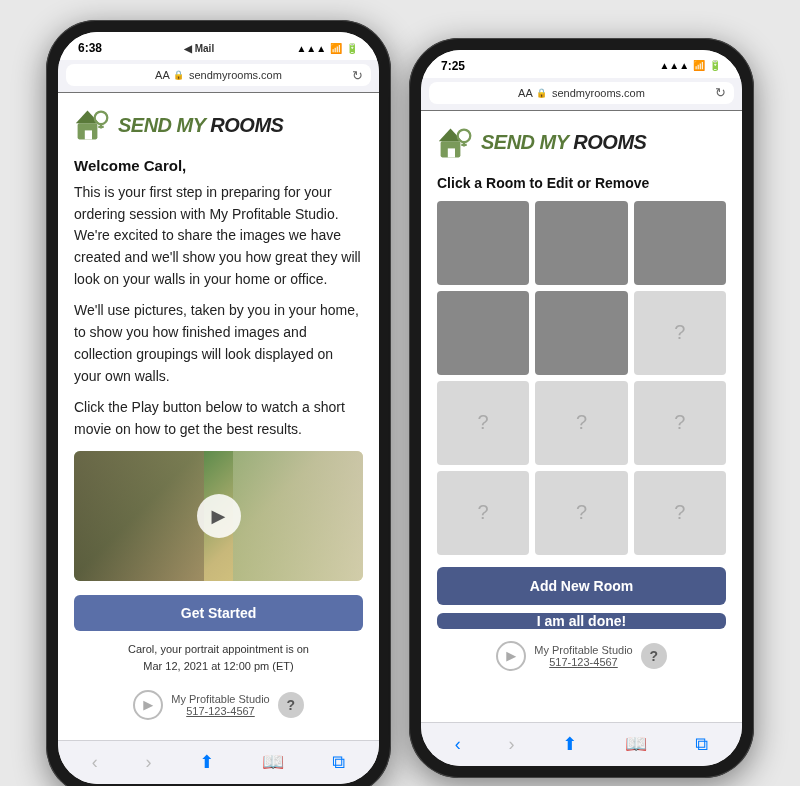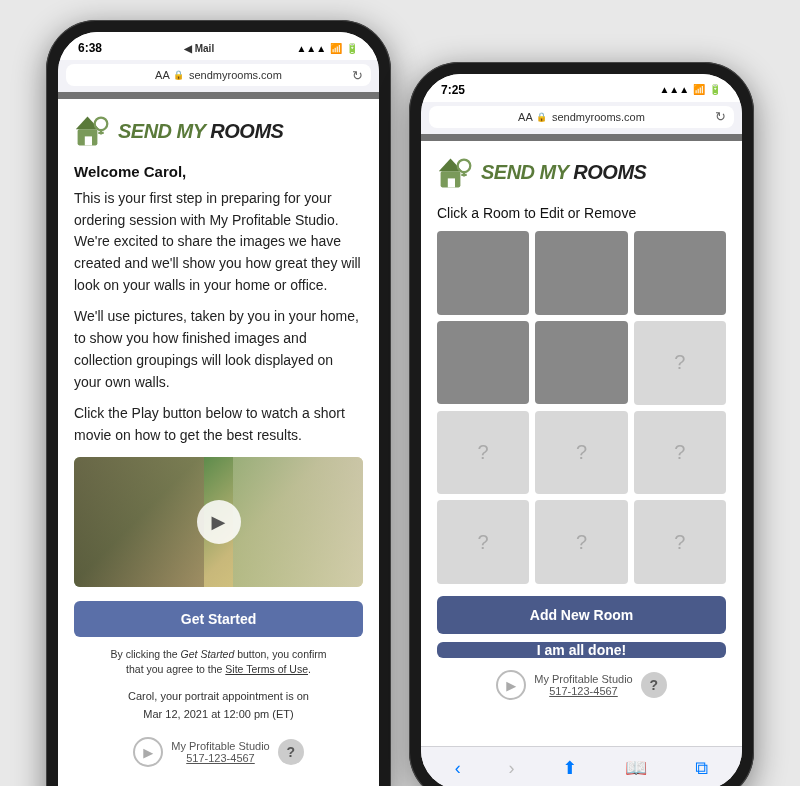--- a/index.html
+++ b/index.html
@@ -48,21 +48,21 @@
       height: 28px;
       gap: 36px;
     }
     .status-time { font-size: 12px; font-weight: 700; }
     .status-icons { display: flex; gap: 4px; align-items: center; font-size: 10px; }
     .status-mail { font-size: 10px; color: #333; }
 
     
     .browser-chrome {
       background: #f2f2f7;
-      border-bottom: 7px solid #737373;
+      border-bottom: 1px solid #737373;
       padding: 4px 8px 6px 8px;
     }
     .browser-aa { font-size: 11px; color: #333; font-weight: 500; }
     .browser-url-bar {
       background: #fff;
       border-radius: 8px;
       display: flex;
       align-items: center;
       justify-content: center;
       padding: 5px 10px;
@@ -256,21 +256,21 @@
 
     
     .room-img-1 { background: linear-gradient(135deg, #6a7a8a 0%, #4a5a6a 50%, #5a6a7a 100%); }
     .room-img-2 { background: linear-gradient(135deg, #9a8a7a 0%, #7a6a5a 50%, #8a7a6a 100%); }
     .room-img-3 { background: linear-gradient(135deg, #c8b898 0%, #a89878 50%, #b8a888 100%); }
     .room-img-4 { background: linear-gradient(135deg, #4a4a5a 0%, #3a3a4a 50%, #5a5a6a 100%); }
     .room-img-5 { background: linear-gradient(135deg, #7a6a5a 0%, #9a8a7a 50%, #6a5a4a 100%); }
 
     .section-heading {
       font-size: 14px;
-      font-weight: 400;
+      font-weight: 700;
       color: #111;
       margin-bottom: 10px;
     }
 
     .btn-add-room {
       display: block;
       width: 100%;
       background: #4a5a8a;
       color: #fff;
       border: none;
@@ -354,24 +354,20 @@
       <div class="body-text">Click the Play button below to watch a short movie on how to get the best results.</div>
 
       <div class="video-thumb">
         <div class="video-overlay-left"></div>
         <div class="video-play-btn">▶</div>
         <div class="video-overlay-right"></div>
       </div>
 
       <button class="btn-primary">Get Started</button>
 
-      <div class="terms-text">
-        By clicking the <em>Get Started</em> button, you confirm<br>
-        that you agree to the <a>Site Terms of Use</a>.
-      </div>
 
       <div class="appt-text">
         <span>Carol, your portrait appointment is on</span><br>
         <span>Mar 12, 2021 at 12:00 pm (ET)</span>
       </div>
 
       <div class="studio-info">
         <div class="play-circle">▶</div>
         <div>
           <div>My Profitable Studio</div>

